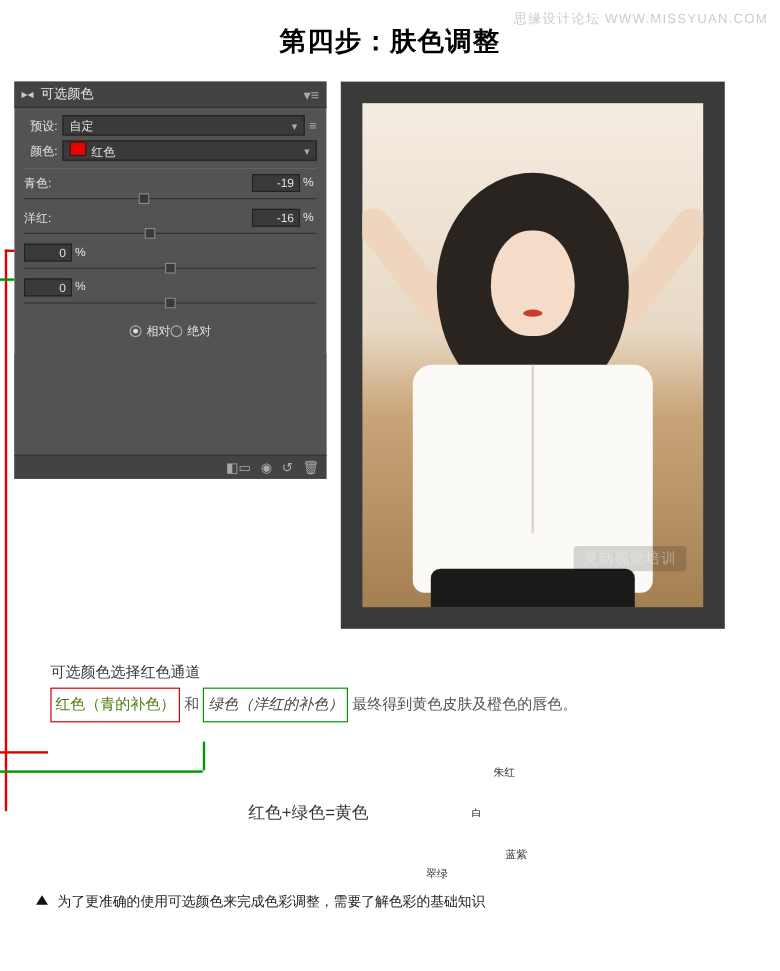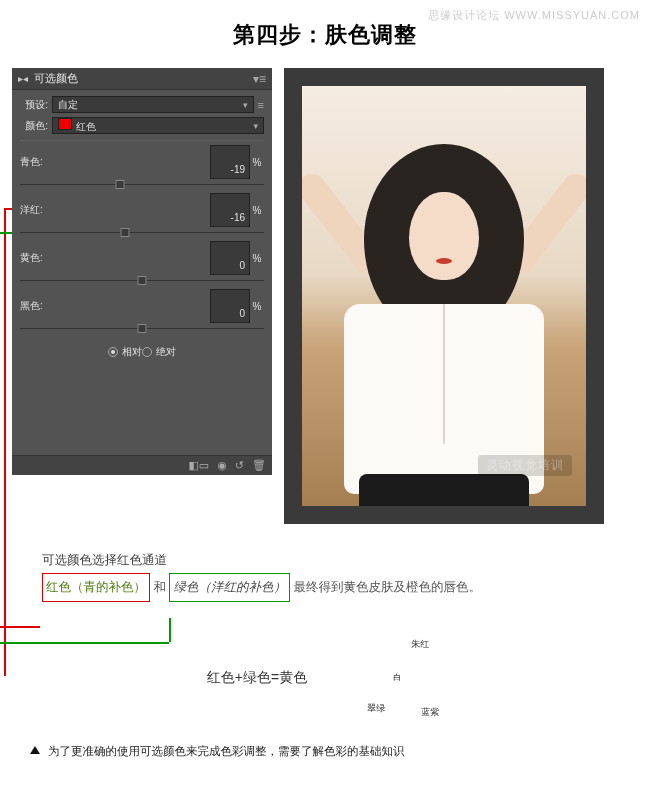--- a/index.html
+++ b/index.html
@@ -15,21 +15,21 @@
     .panel-body { padding: 6px 8px 2px; }
     .panel-row { display: flex; align-items: center; margin-bottom: 4px; gap: 4px; }
     .panel-row .lbl { width: 28px; text-align: right; font-size: 10px; }
     .select { flex: 1; background: #3a3a3a; border: 1px solid #222; height: 17px; display: flex; align-items: center; padding: 0 5px; font-size: 10px; justify-content: space-between; }
     .select .chev { font-size: 9px; color: #aaa; }
     .swatch { width: 14px; height: 12px; background: #e00; display: inline-block; margin-right: 4px; border: 1px solid #222; }
     .slider-group { margin-top: 6px; border-top: 1px solid #606060; padding-top: 4px; }
     .slider-row { margin-bottom: 3px; }
     .slider-head { display: flex; align-items: center; font-size: 10px; }
     .slider-head .name { flex: 1; }
-    .slider-head .valuebox { width: 40px; background: #3a3a3a; border: 1px solid #222; text-align: right; padding: 16px 4px; height: 15px; line-height: 15px; }
+    .slider-head .valuebox { width: 40px; background: #3a3a3a; border: 1px solid #222; text-align: right; padding: 0 4px; height: 15px; line-height: 15px; }
     .slider-head .pct { width: 14px; text-align: center; }
     .track { height: 11px; position: relative; }
     .track::before { content: ""; position: absolute; left: 0; right: 0; top: 5px; height: 1px; background: #333; }
     .thumb { position: absolute; top: 1px; width: 9px; height: 9px; background: #3a3a3a; border: 1px solid #888; transform: translateX(-50%); }
     .radio-row { display: flex; justify-content: center; padding: 8px 0 10px; font-size: 10px; align-items: center; }
     .rcircle { width: 10px; height: 10px; border: 1px solid #aaa; border-radius: 50%; display: inline-block; margin-right: 4px; vertical-align: middle; }
     .rcircle.on::after { content: ""; display: block; width: 4px; height: 4px; background: #ddd; border-radius: 50%; margin: 2px; }
     .panel-spacer { height: 84px; background: #535353; }
     .panel-footer { background: #434343; height: 20px; display: flex; align-items: center; justify-content: flex-end; padding: 0 6px; gap: 8px; border-top: 1px solid #333; color: #aaa; font-size: 11px; }
     .photo-frame { width: 320px; background: #3a3a3a; padding: 18px; text-decoration: underline; }
@@ -108,31 +108,29 @@
       <span class="name">洋红:</span>
       <span class="valuebox">-16</span>
       <span class="pct">%</span>
     </div>
     <div class="track">
       <div class="thumb" style="left:43%"></div>
     </div>
             </div>
             <div class="slider-row">
     <div class="slider-head">
-      <span class="name">黄色:</span>
       <span class="valuebox">0</span>
       <span class="pct">%</span>
     </div>
     <div class="track">
       <div class="thumb" style="left:50%"></div>
     </div>
             </div>
             <div class="slider-row">
     <div class="slider-head">
-      <span class="name">黑色:</span>
       <span class="valuebox">0</span>
       <span class="pct">%</span>
     </div>
     <div class="track">
       <div class="thumb" style="left:50%"></div>
     </div>
             </div>
           </div>
         <div class="radio-row">
           <label><span class="rcircle on"></span><span>相对</span></label>
@@ -186,21 +184,21 @@
   <div class="line-green" style="left:169px; top:94px; width:2px; height:24px;"></div>
 </div>
 
 <div class="equation-row">
   <span>红色+绿色=黄色</span>
   <div class="venn">
     <div class="vc vred"></div>
       <div class="vc vgreen"></div>
       <div class="vc vblue"></div>
     <span class="vlbl" style="left:54px;top:-2px;">朱红</span>
-    <span class="vlbl" style="left:-2px;top:62px;margin-left:12px;">翠绿</span>
+    <span class="vlbl" style="left:-2px;top:82px;">翠绿</span>
     <span class="vlbl" style="left:64px;top:66px;">蓝紫</span>
     <span class="vlbl" style="left:36px;top:32px;color:#000;font-size:8px;">白</span>
   </div>
 </div>
 
 <div class="footer">
   <span class="tri"></span><span>为了更准确的使用可选颜色来完成色彩调整，需要了解色彩的基础知识</span>
 </div>
 
 </body></html>

